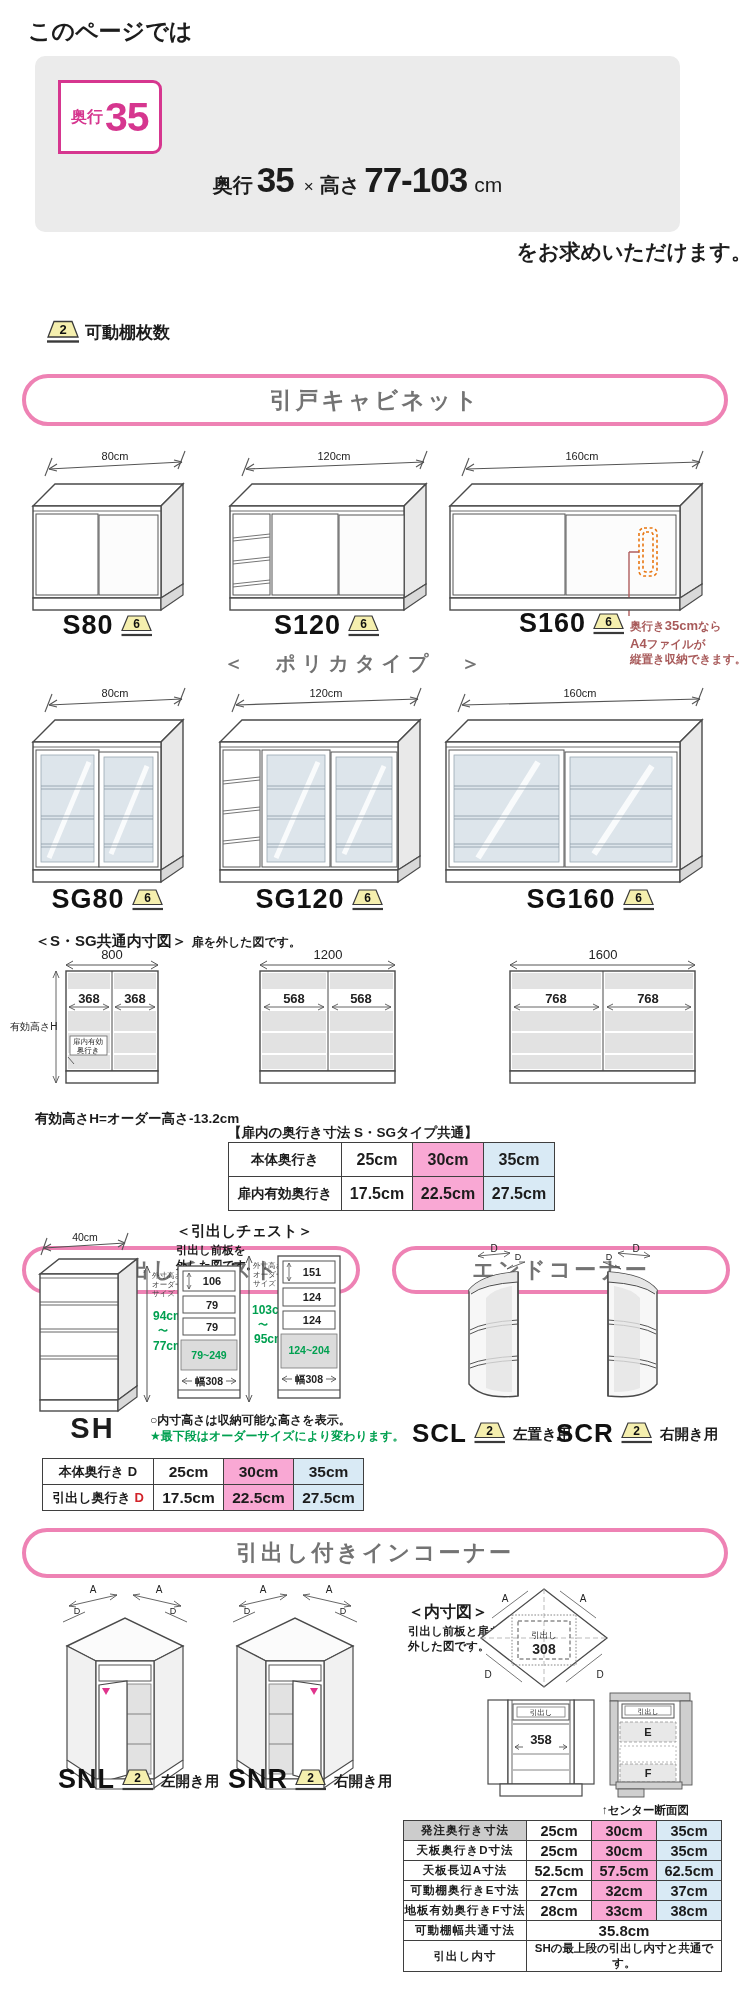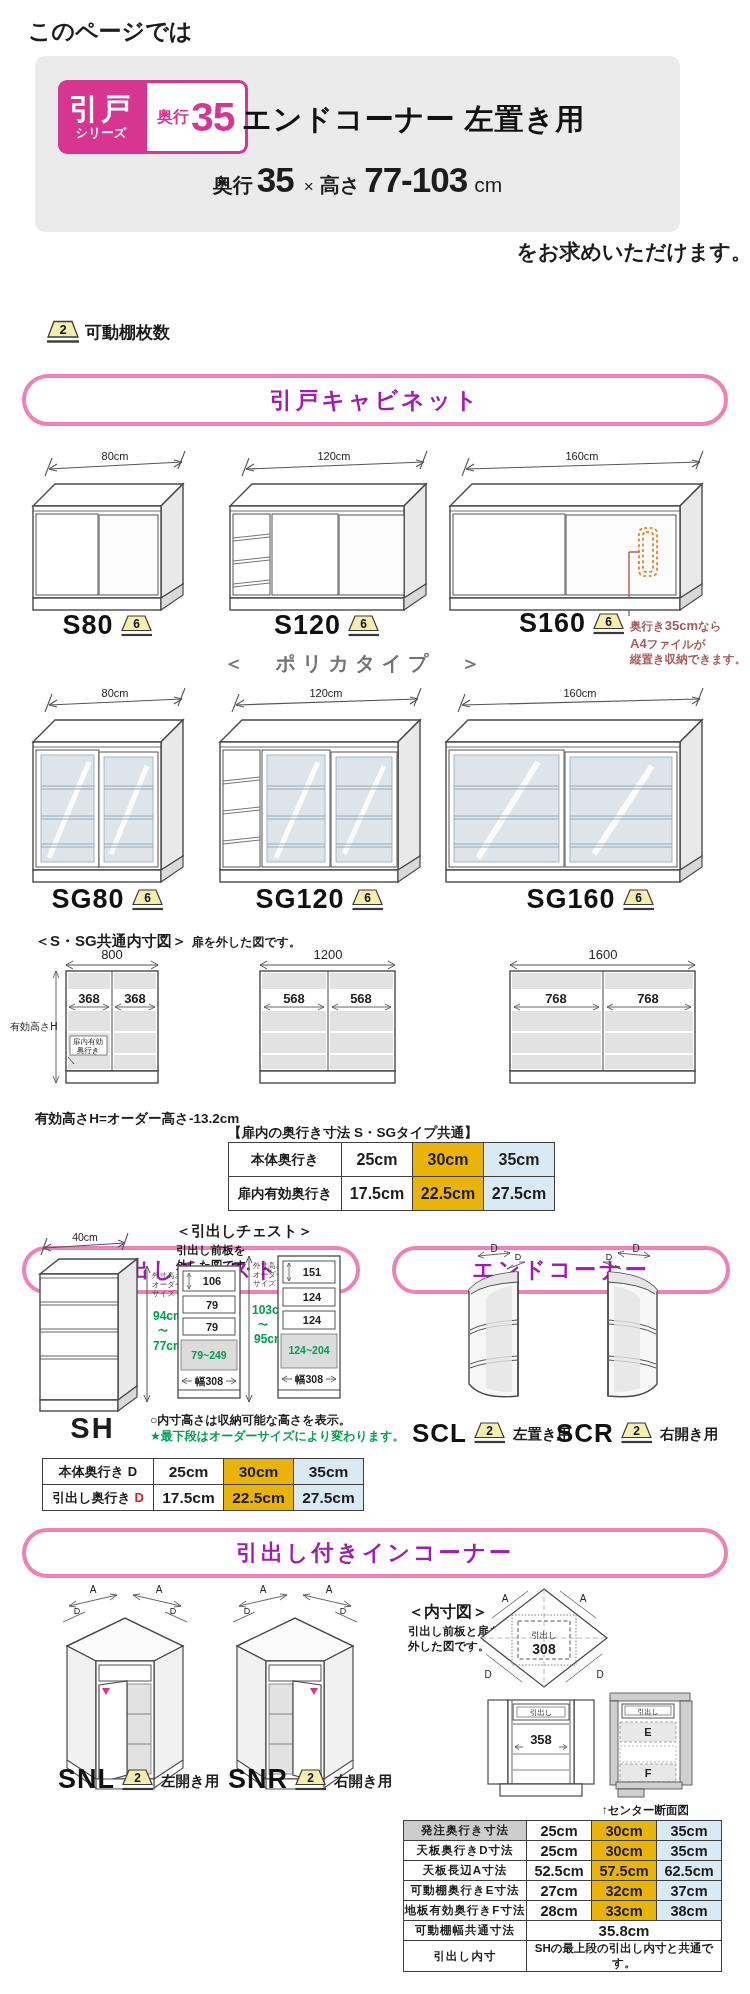--- a/index.html
+++ b/index.html
@@ -15,33 +15,33 @@
 .sb3{font-size:16px;font-weight:bold;margin-right:2px;}
 .sb4{font-size:41px;font-weight:bold;letter-spacing:-1px;}
 .ptitle{font-size:29px;font-weight:bold;letter-spacing:1px;color:#111;}
 .specline{display:flex;align-items:baseline;justify-content:center;}
 .sl-s{font-size:20px;font-weight:bold;}
 .sl-b{font-size:35px;font-weight:bold;margin:0 4px;letter-spacing:-1px;}
 .sl-x{font-size:17px;margin:0 6px;}
 .sl-u{font-size:21px;margin-left:3px;}
 .outro{font-size:21px;font-weight:bold;}
 .legend{display:flex;align-items:center;gap:5px;font-size:17px;font-weight:bold;}
-.pill{border:4px solid #ee82b4;border-radius:28px;background:#fff;display:flex;align-items:center;justify-content:center;font-weight:bold;color:#a21caf;letter-spacing:3px;}
+.pill{border:4px solid #ee82b4;border-radius:28px;background:#fff;display:flex;align-items:center;justify-content:center;font-weight:bold;color:#737373;letter-spacing:3px;}
 .codeline{display:flex;align-items:flex-end;justify-content:center;gap:7px;}
 .code{font-size:27px;font-weight:bold;color:#111;letter-spacing:1px;line-height:1;}
 .use{font-size:14.5px;font-weight:bold;margin-bottom:2px;}
 .polica{color:#737373;font-size:20px;font-weight:bold;letter-spacing:6px;text-align:center;}
 .h15{font-size:15px;font-weight:bold;}
 .note11{font-size:11.5px;font-weight:bold;line-height:1.3;}
 .a4note{color:#a85a5a;font-size:11.5px;font-weight:bold;line-height:1.35;}
 .a4note b{font-size:13px;}
 .formula{font-size:13.5px;font-weight:bold;}
 .tbl{border-collapse:collapse;background:#fff;}
 .tbl td{border:1.6px solid #3f3f3f;text-align:center;vertical-align:middle;font-weight:bold;padding:0;}
-.c1{background:#eab308;}
+.c1{background:#f9a8d4;}
 .c2{background:#d9eaf5;}
 .t1 td{height:33px;}
 .t1 .lab{width:112px;font-size:13.5px;}
 .t1 .v{width:70px;font-size:16px;}
 .t2 td{height:25px;}
 .t2 .lab{width:110px;font-size:13px;}
 .t2 .v{width:69px;font-size:15.5px;}
 .t3 td{height:19px;}
 .t3 .lab{width:122px;font-size:11.5px;letter-spacing:1px;}
 .t3 .v{width:64px;font-size:14.5px;}
@@ -56,30 +56,25 @@
 </style>
 </head>
 <body>
 
 <div id="page">
 
   <div class="abs" style="left:28px;top:16px;font-size:23px;font-weight:bold;">このページでは</div>
 
   <div class="abs graybox" style="left:35px;top:56px;width:645px;height:176px;"></div>
   <div class="abs sbadge" style="left:58px;top:80px;">
-    <div class="sb-left">
-      <div class="sb1">引戸</div>
-      <div class="sb2">シリーズ</div>
-    </div>
     <div class="sb-right">
       <span class="sb3">奥行</span>
       <span class="sb4">35</span>
     </div>
   </div>
-  <div class="abs ptitle" style="left:242px;top:100px;">エンドコーナー 左置き用</div>
   <div class="abs specline" style="left:35px;top:160px;width:645px;">
     <span class="sl-s">奥行</span>
     <span class="sl-b">35</span>
     <span class="sl-x">×</span>
     <span class="sl-s">高さ</span>
     <span class="sl-b">77-103</span>
     <span class="sl-u">cm</span>
   </div>
   <div class="abs outro" style="right:35px;top:238px;">をお求めいただけます。</div>
 

